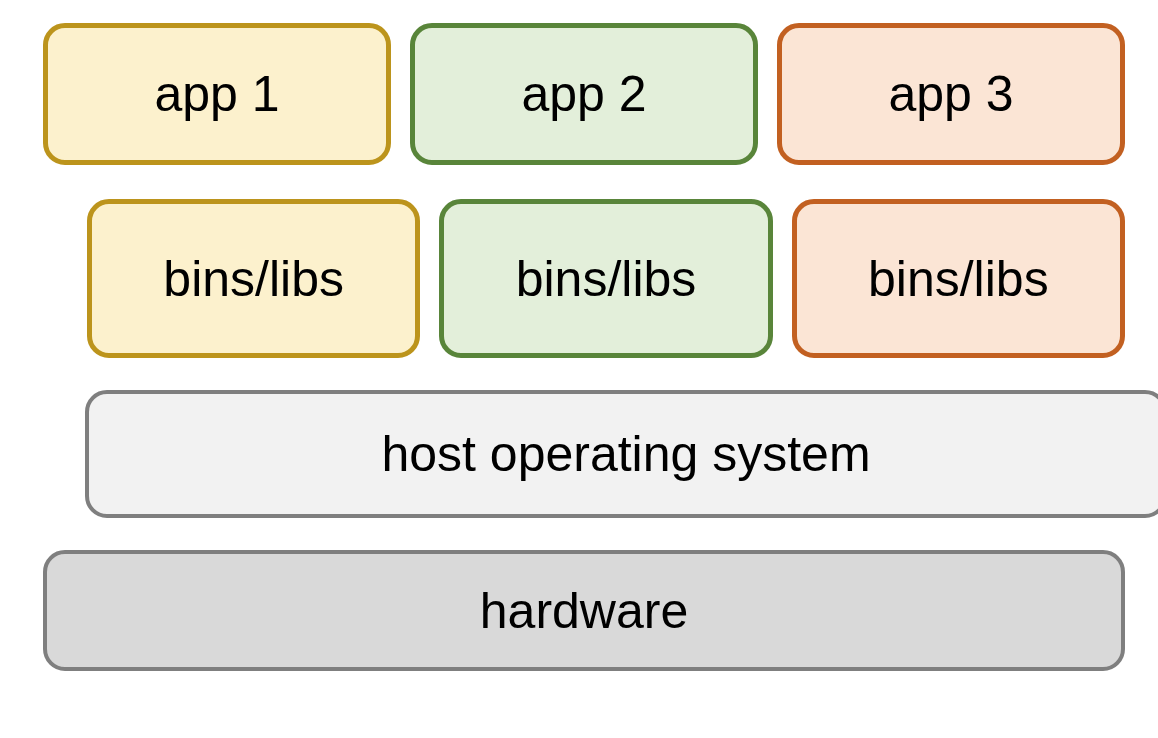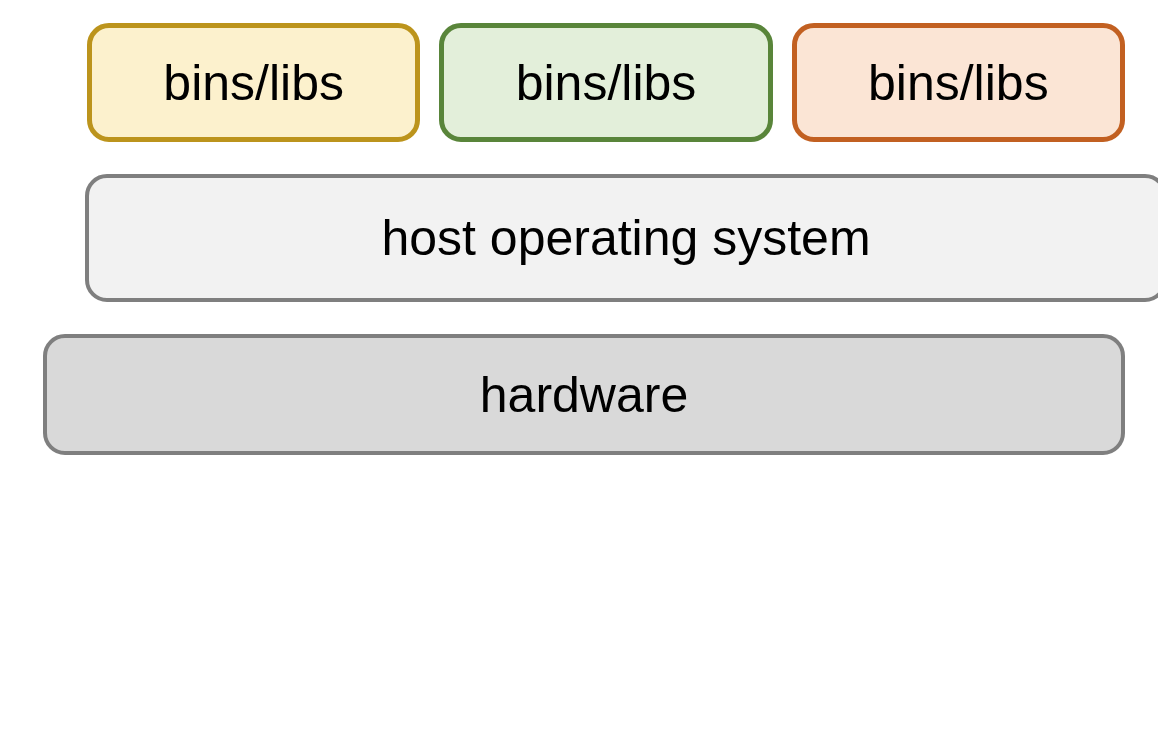--- a/index.html
+++ b/index.html
@@ -14,21 +14,21 @@
     position: absolute;
     left: 43px;
     top: 23px;
     width: 1082px;
   }
   .row {
     display: flex;
     gap: 19px;
   }
   .row.apps    { height: 142px; margin-bottom: 34px; }
-  .row.bins    { height: 119px; margin-bottom: 32px; margin-left: 44px; }
+  .row.bins    { height: 159px; margin-bottom: 32px; margin-left: 44px; }
   .box {
     display: flex;
     align-items: center;
     justify-content: center;
     border-style: solid;
     border-width: 5px;
     border-radius: 22px;
     font-size: 50px;
     color: #000000;
     letter-spacing: 0px;
@@ -41,20 +41,31 @@
     margin-bottom: 32px;
   }
   .layer.host     { height: 128px; margin-left: 42px; }
   .layer.hardware { height: 121px; margin-bottom: 0; }
 </style>
 </head>
 <body>
 
 <div class="diagram">
 
+  <div class="row apps">
+    <div class="box stack-box" style="background-color: rgb(252, 241, 205); border-color: rgb(188, 148, 28);">
+      <span>app 1</span>
+    </div>
+    <div class="box stack-box" style="background-color: rgb(227, 239, 218); border-color: rgb(89, 133, 58);">
+      <span>app 2</span>
+    </div>
+    <div class="box stack-box" style="background-color: rgb(251, 229, 213); border-color: rgb(194, 96, 33);">
+      <span>app 3</span>
+    </div>
+  </div>
 
   <div class="row bins">
     <div class="box stack-box" style="background-color: rgb(252, 241, 205); border-color: rgb(188, 148, 28);">
       <span>bins/libs</span>
     </div>
     <div class="box stack-box" style="background-color: rgb(227, 239, 218); border-color: rgb(89, 133, 58);">
       <span>bins/libs</span>
     </div>
     <div class="box stack-box" style="background-color: rgb(251, 229, 213); border-color: rgb(194, 96, 33);">
       <span>bins/libs</span>

